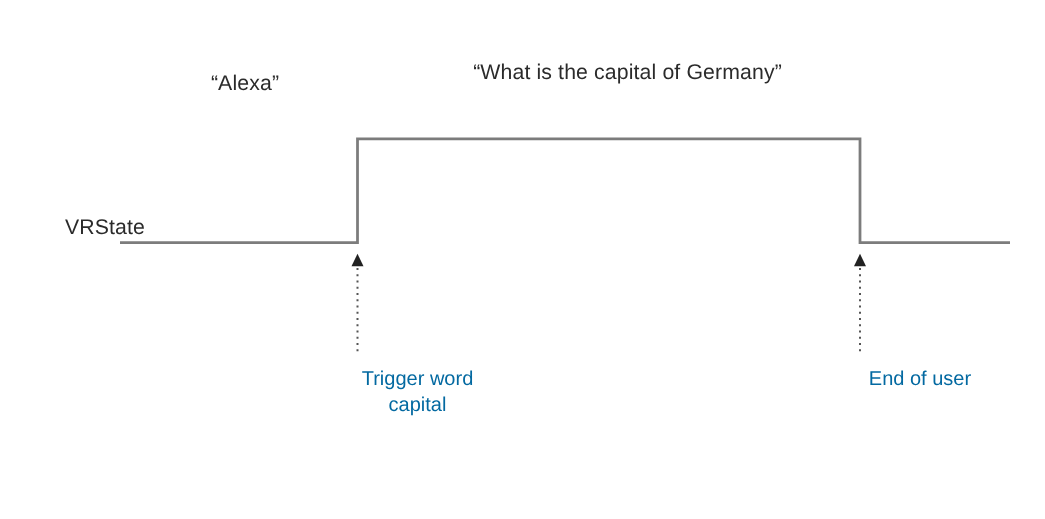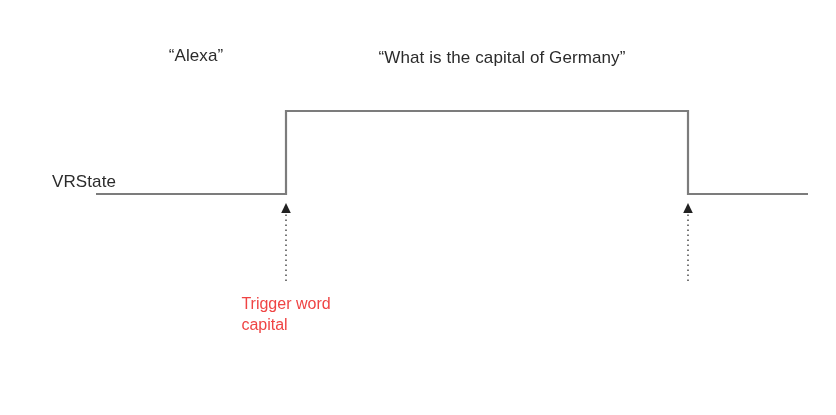--- a/index.html
+++ b/index.html
@@ -42,36 +42,37 @@
     position: absolute;
     left: 0;
     top: 0;
     width: 836px;
     height: 415px;
   }
 
   .event-label {
     position: absolute;
     font-size: 16px;
-    color: #ef4444;
-    text-align: left;
+    color: #0369a1;
+    text-align: center;
     line-height: 1.32;
     white-space: nowrap;
     transform: translateX(-50%);
+    margin-left: 48px;
   }
   #event-label-trigger { left: 286px; top: 293px; }
   #event-label-endutt  { left: 688px; top: 293px; }
   .event-label-line { display: block; }
 </style>
 </head>
 <body>
 
 <div id="canvas" style="background: rgb(255, 255, 255);">
 
-  <div class="utterance" id="utterance-wake" style="left: 196px; top: 46px;">“Alexa”</div>
+  <div class="utterance" id="utterance-wake" style="left: 196px; top: 57px;">“Alexa”</div>
 
   <div class="utterance" id="utterance-query" style="left: 502px; top: 48px;">“What is the capital of Germany”</div>
 
   <div class="signal-label" id="signal-label-vrstate" style="left: 52px; top: 172px;">VRState</div>
 
   <svg id="waveform-svg" viewBox="0 0 836 415">
     <polyline id="vrstate-waveform" fill="none" stroke="#7c7c7c" stroke-width="2.2" stroke-linejoin="miter" stroke-linecap="butt" points="96,194 286,194 286,111 688,111 688,194 808,194"></polyline>
 
     <g>
       <line x1="286" y1="281" x2="286" y2="212" stroke="#555555" stroke-width="1.6" stroke-dasharray="1.6 3.4"></line>
@@ -83,15 +84,16 @@
       <polygon points="688,203 683.2,213 692.8,213" fill="#222222"></polygon>
     </g>
   </svg>
 
   <div class="event-label" id="event-label-trigger" style="left: 286px; top: 293px;">
     <span class="event-label-line">Trigger word</span>
     <span class="event-label-line">capital</span>
   </div>
 
   <div class="event-label" id="event-label-endutt" style="left: 688px; top: 293px;">
+    <span class="event-label-line">End of user</span>
   </div>
 
 </div>
 
 </body></html>

